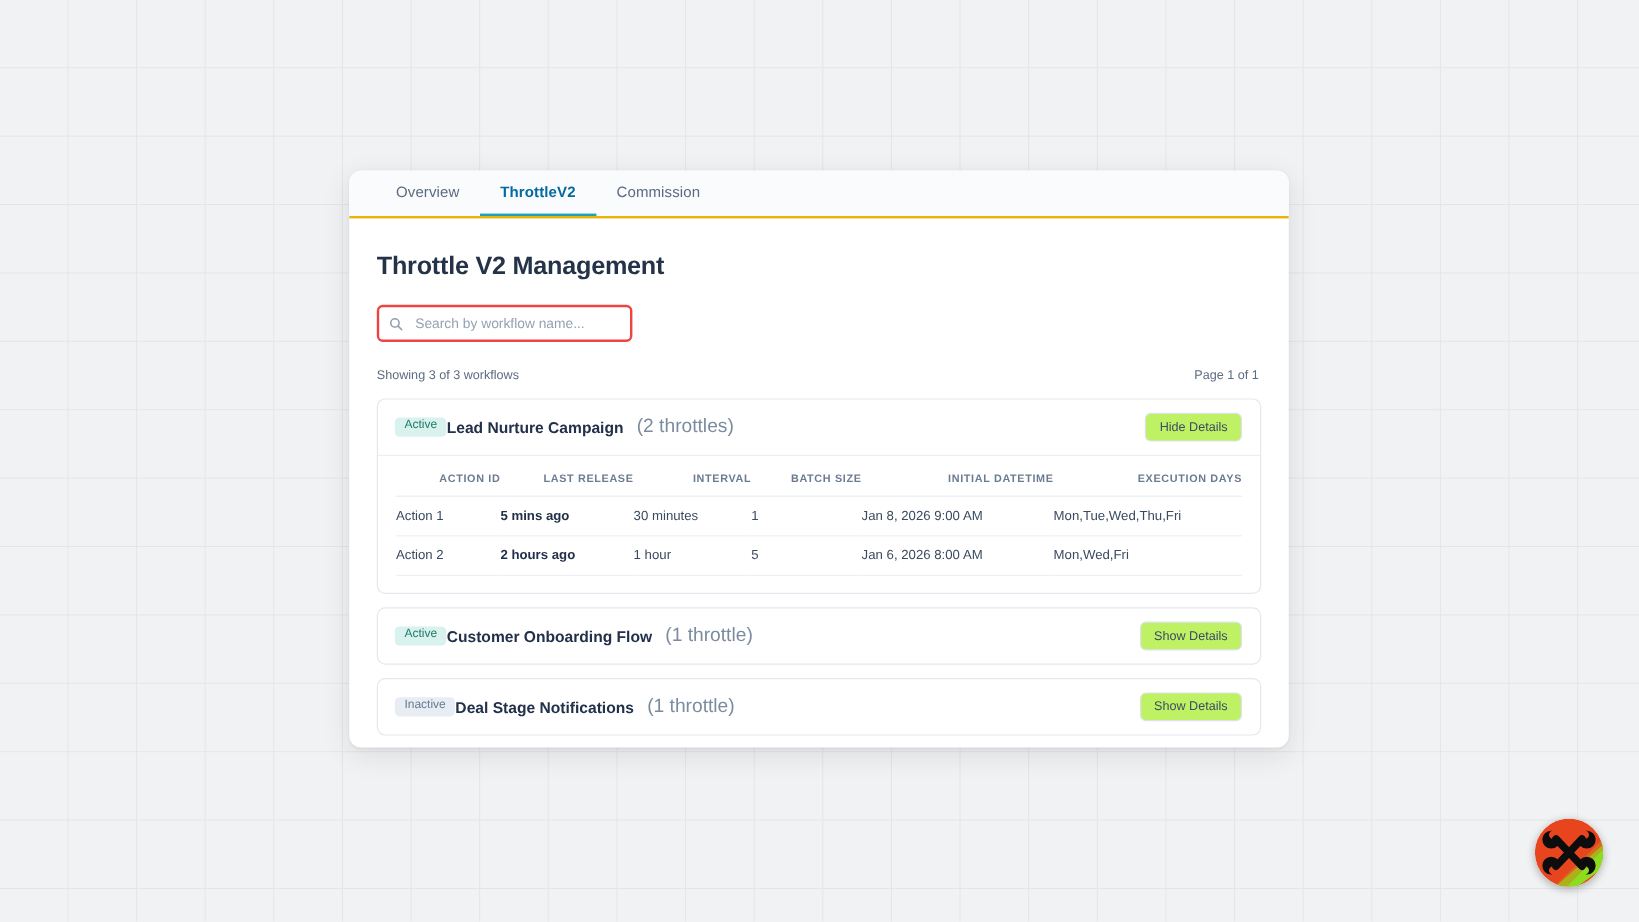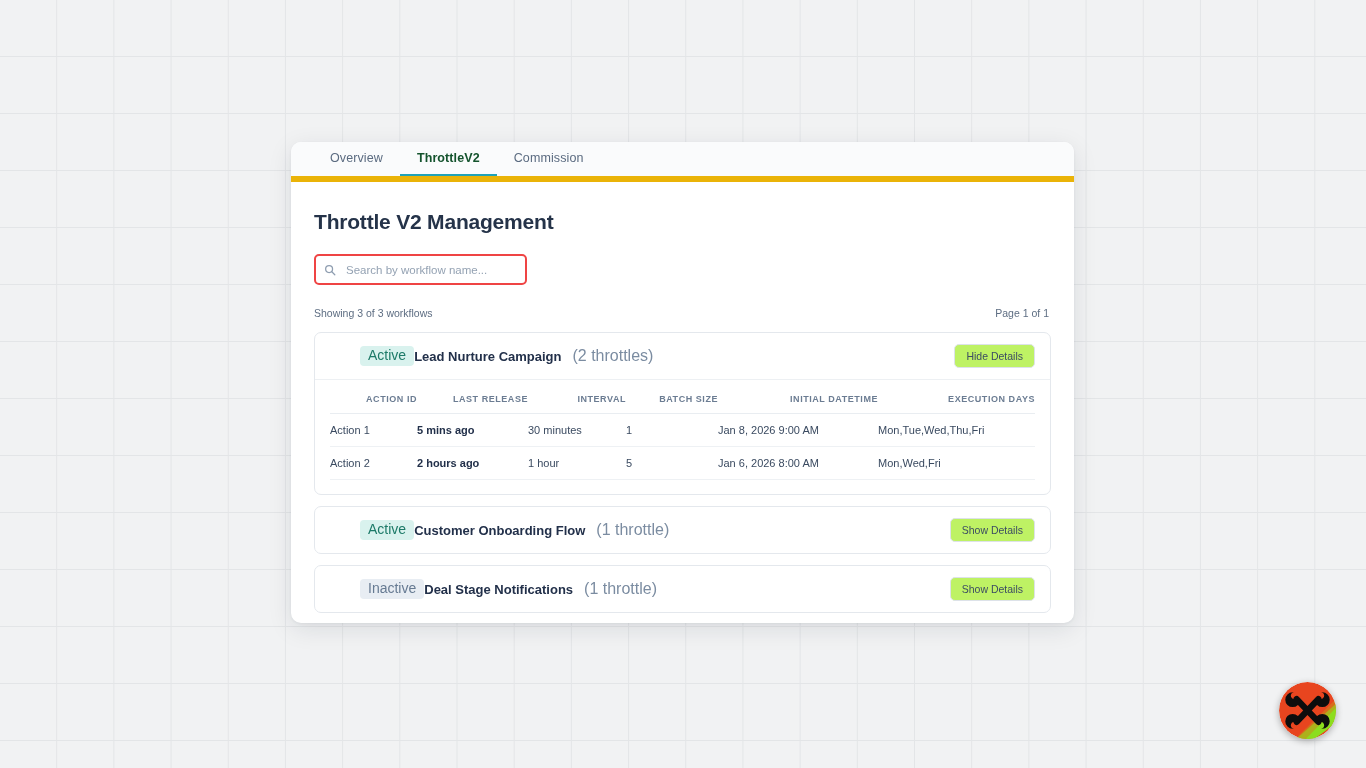--- a/index.html
+++ b/index.html
@@ -31,38 +31,38 @@
     background: #ffffff;
     border-radius: 10px;
     box-shadow: 0 6px 24px rgba(20,30,50,0.10), 0 1px 3px rgba(20,30,50,0.06);
     overflow: hidden;
   }
 
   
   .tab-bar {
     height: 40px;
     background: #fafbfc;
-    border-bottom: 6px solid #eab308;
+    border-bottom: 2px solid #eab308;
     display: flex;
     align-items: stretch;
     padding-left: 22px;
   }
   .tab {
     display: flex;
     align-items: center;
     padding: 0 17px;
     font-size: 12.5px;
     color: #5b6b80;
     letter-spacing: 0.1px;
     border-bottom: 2.5px solid transparent;
     cursor: pointer;
     white-space: nowrap;
   }
   .tab.active {
-    color: #14532d;
+    color: #0369a1;
     font-weight: bold;
     border-bottom-color: #1fa2b8;
   }
 
   
   .content {
     padding: 28px 23px 0 23px;
   }
 
   .page-title {
@@ -124,26 +124,25 @@
     margin-bottom: 11px;
     overflow: hidden;
   }
   .card-header {
     display: flex;
     align-items: center;
     height: 46px;
     padding: 0 15px 0 14px;
   }
   .badge {
-    font-size: 14px;
+    font-size: 10px;
     padding: 2px 8px 4px 8px;
     border-radius: 4px;
     line-height: 1;
     white-space: nowrap;
-    margin-left: 31px;
   }
   .badge-active {
     background: #d9f2ee;
     color: #1d7a68;
   }
   .badge-inactive {
     background: #e8edf3;
     color: #667a92;
   }
   .card-title {

